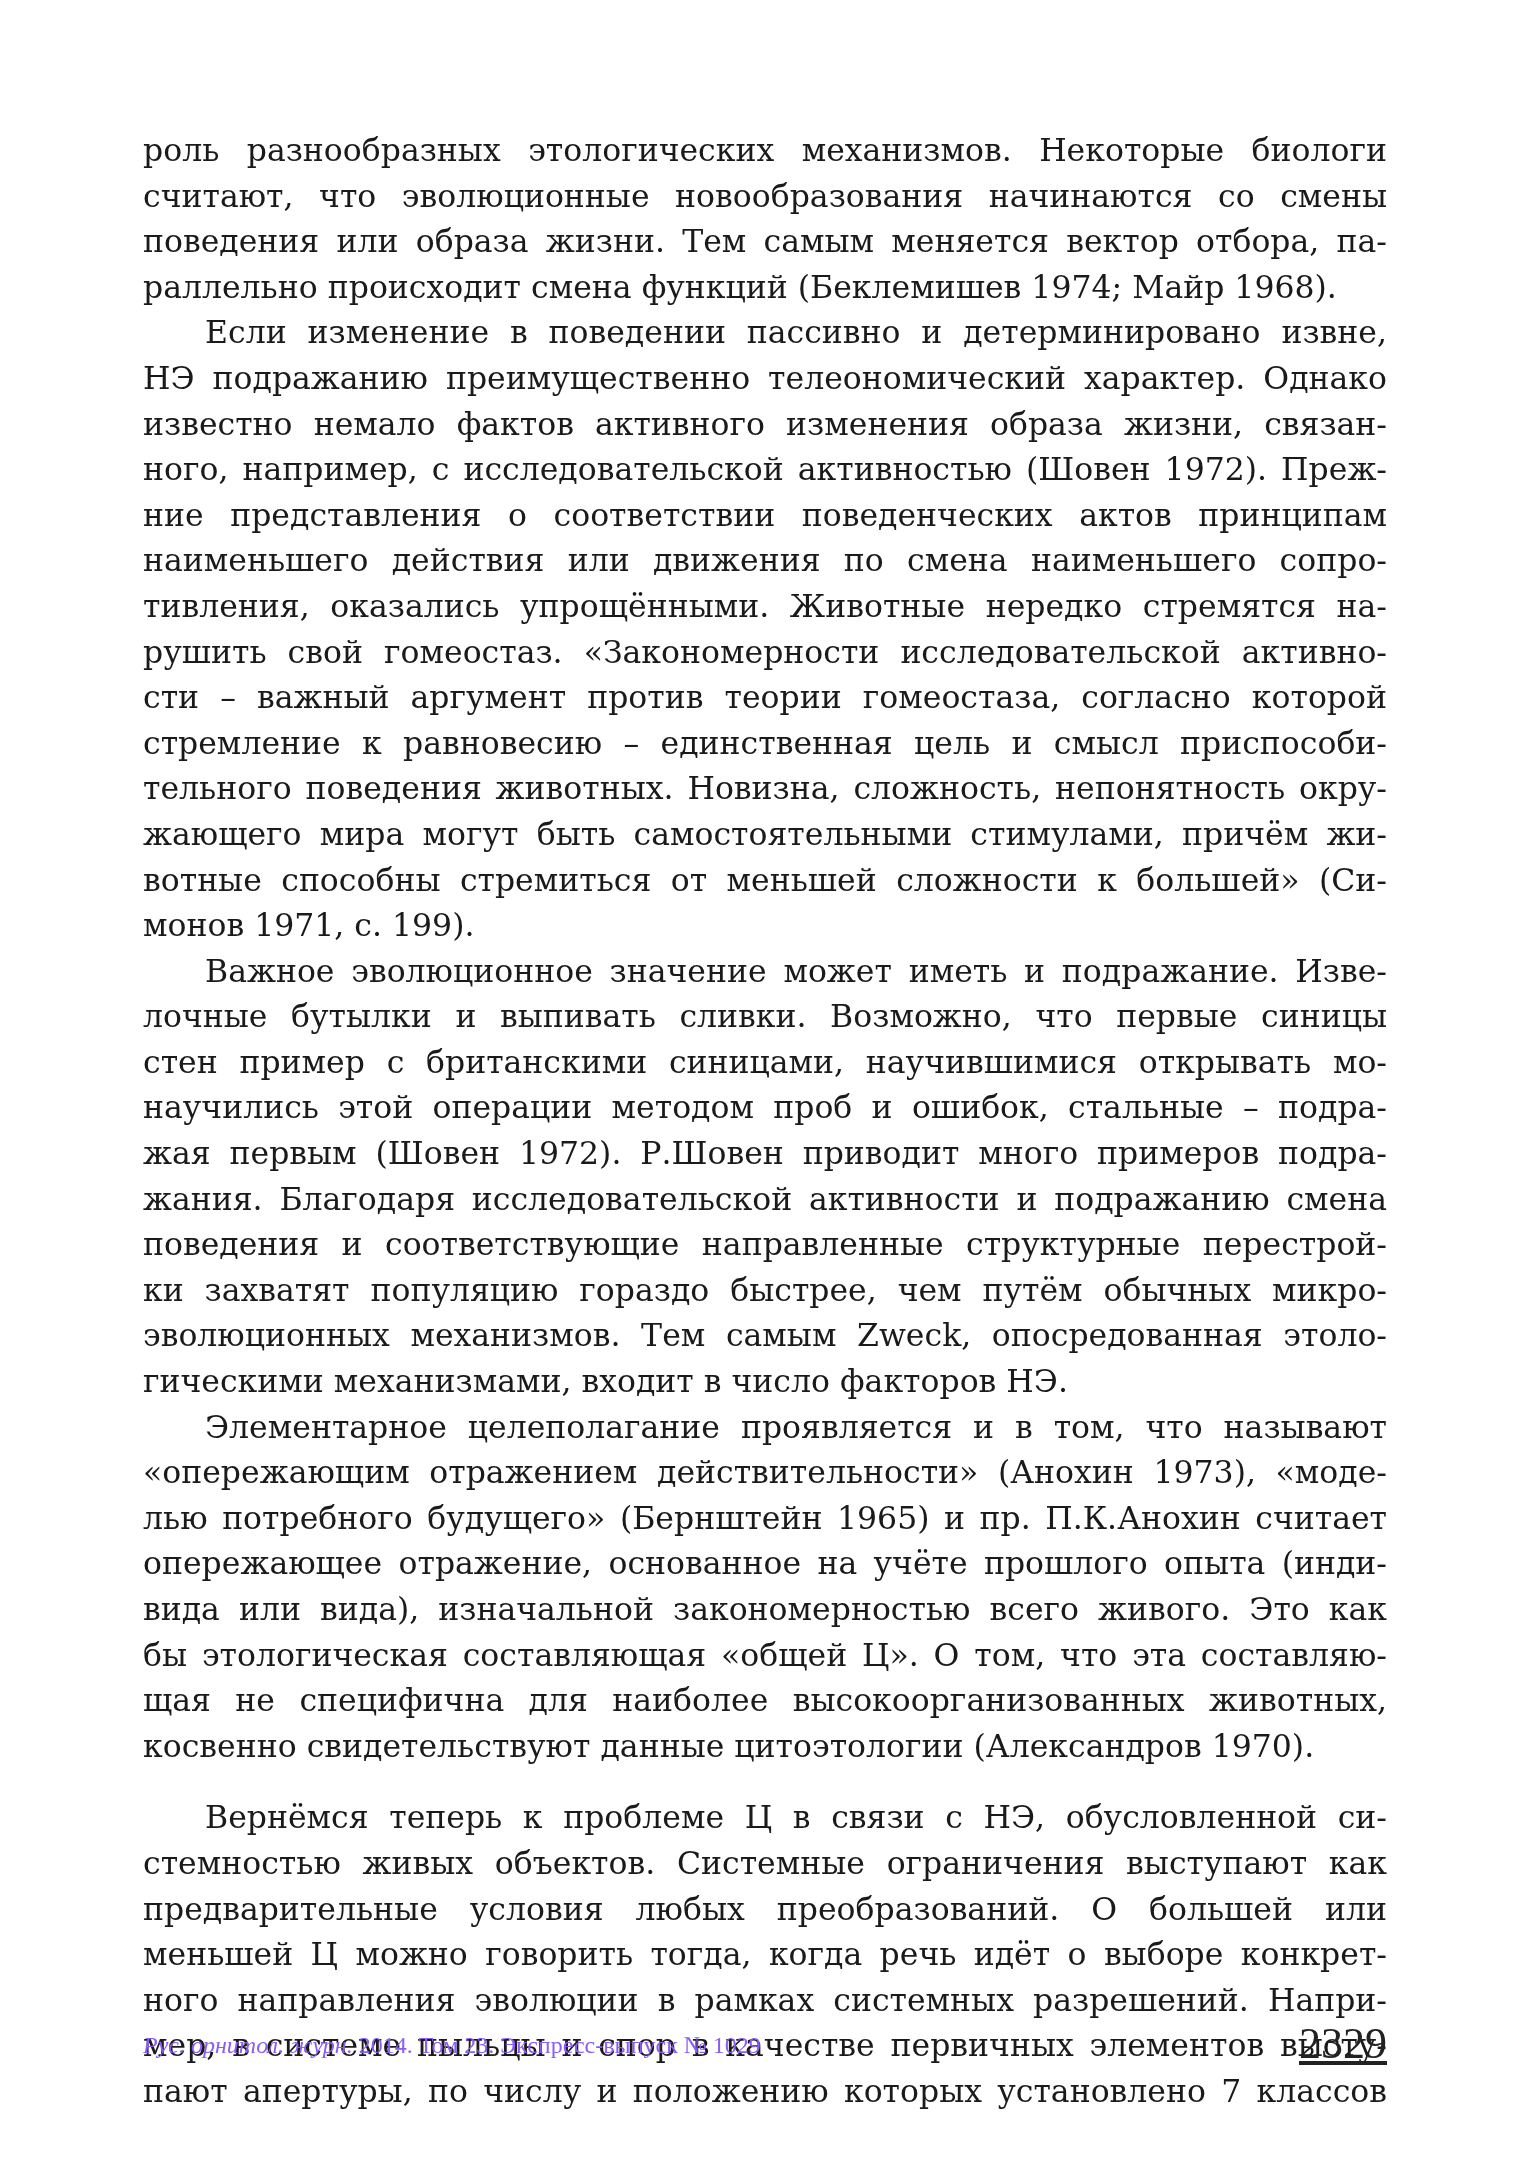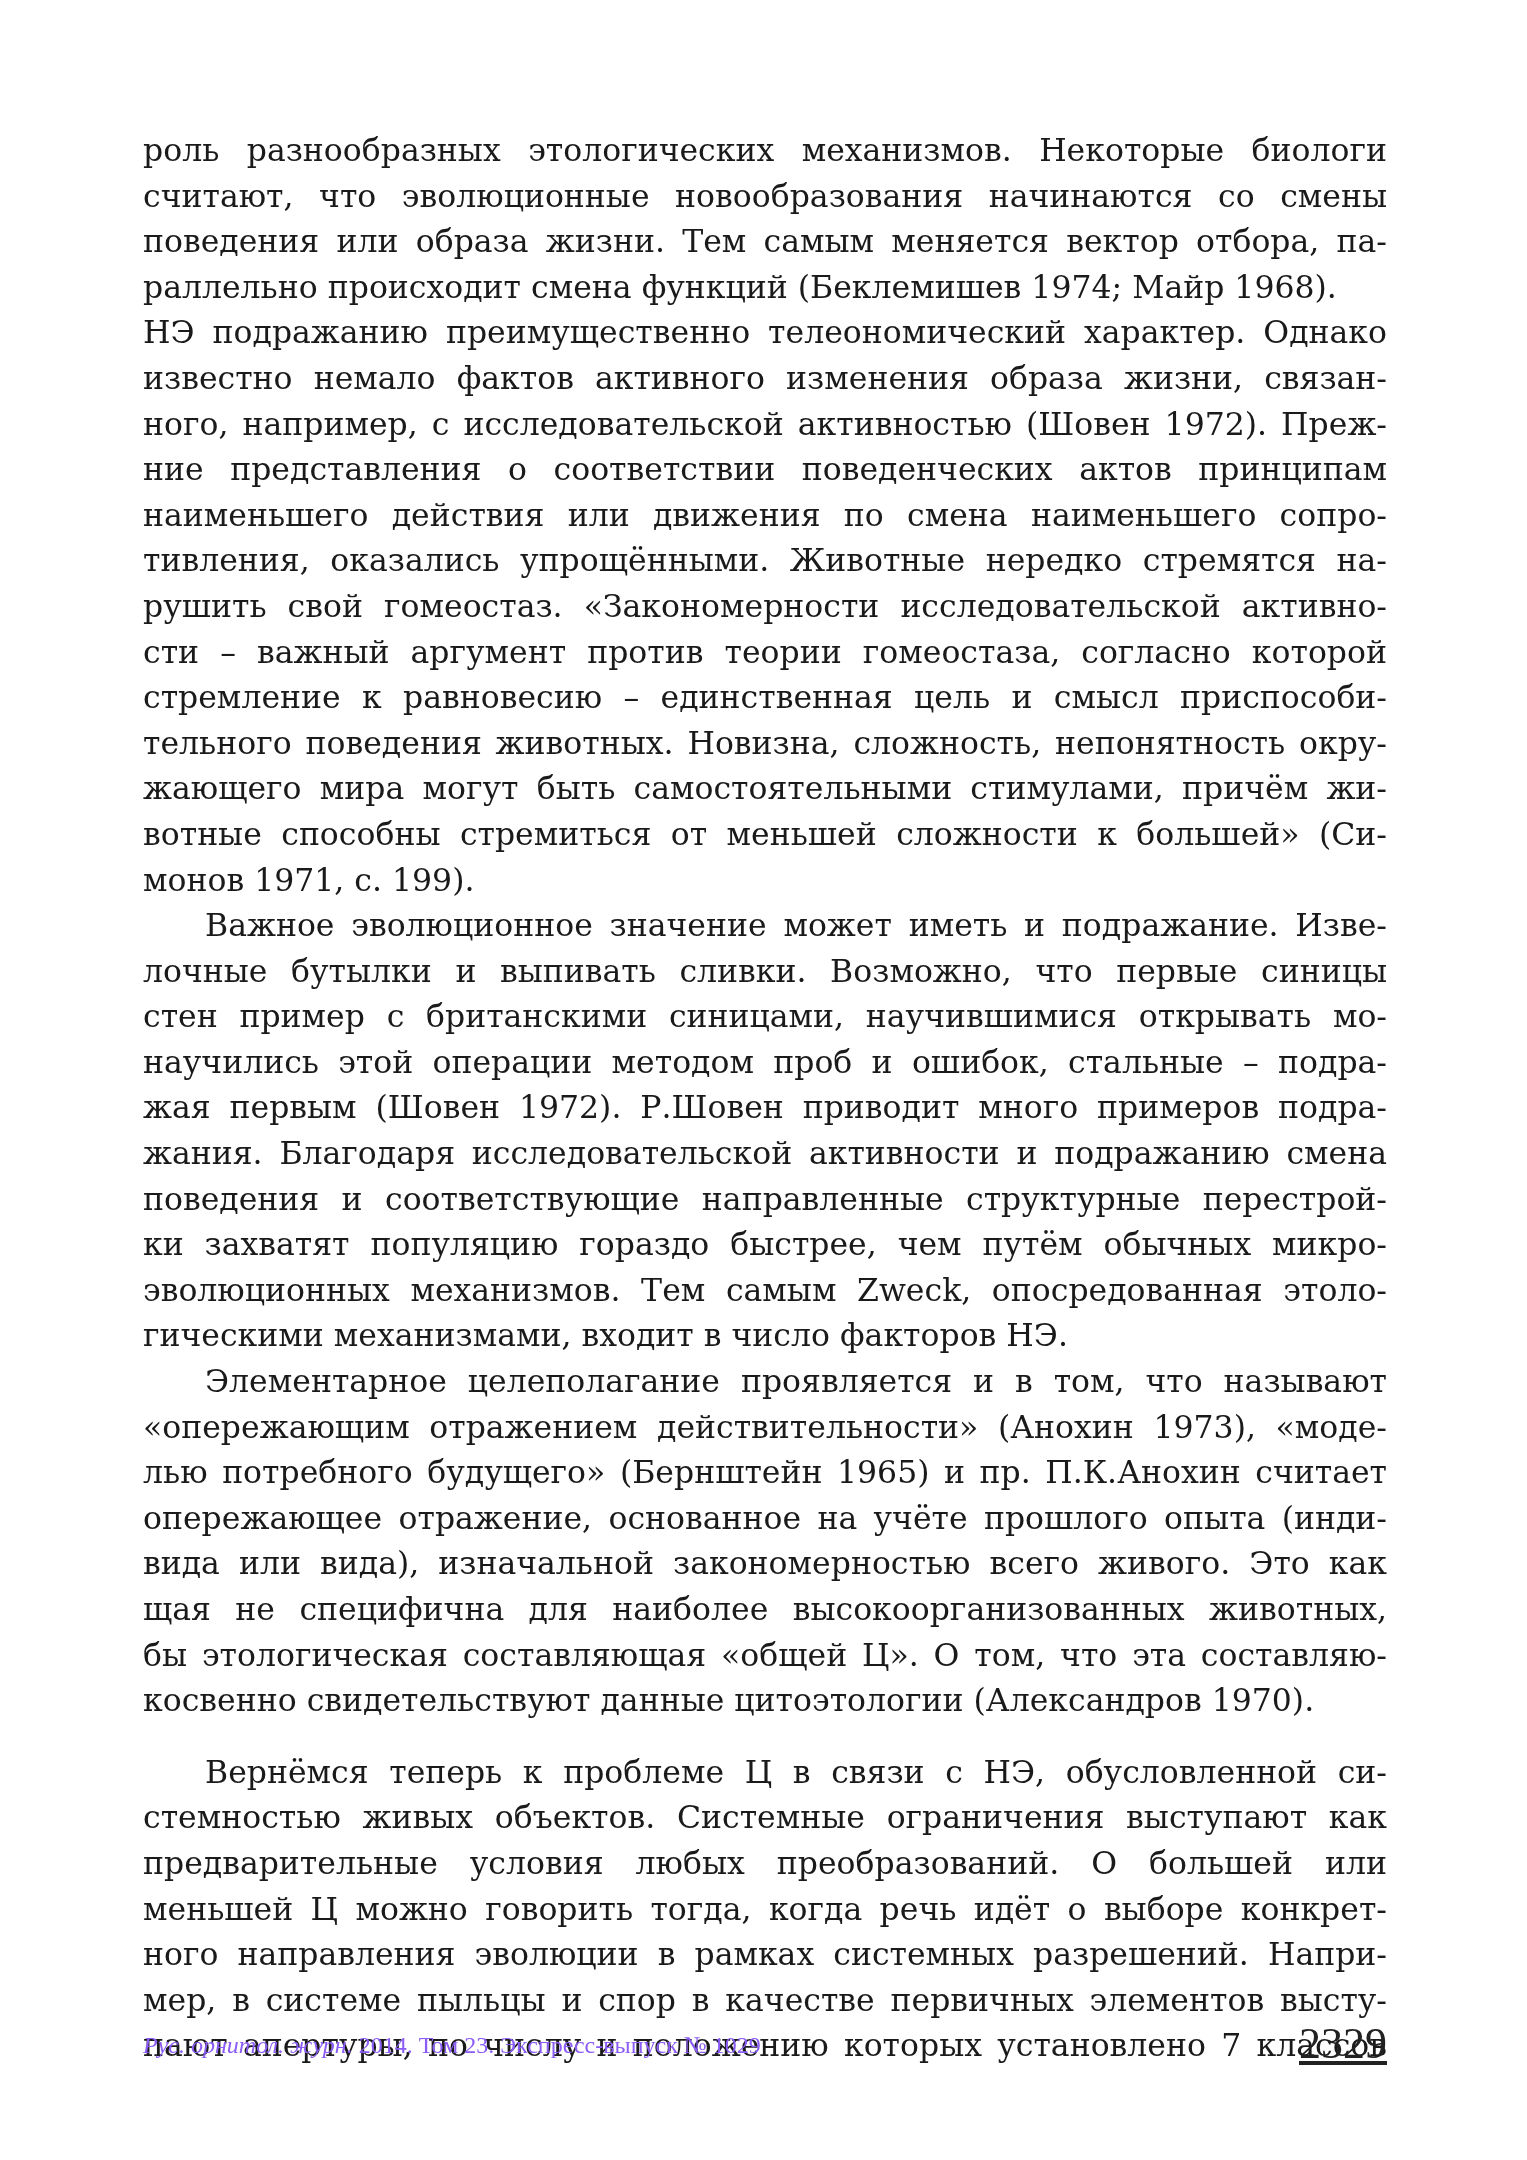--- a/index.html
+++ b/index.html
@@ -76,20 +76,21 @@
 <body>
 
 <div class="page" id="article-body">
     <div class="para">
       <span class="line">роль разнообразных этологических механизмов. Некоторые биологи</span>
       <span class="line">считают, что эволюционные новообразования начинаются со смены</span>
       <span class="line">поведения или образа жизни. Тем самым меняется вектор отбора, па-</span>
       <span class="line last">раллельно происходит смена функций (Беклемишев 1974; Майр 1968).</span>
     </div>
     <div class="para">
+      <span class="line indent">Если изменение в поведении пассивно и детерминировано извне,</span>
       <span class="line">НЭ подражанию преимущественно телеономический характер. Однако</span>
       <span class="line">известно немало фактов активного изменения образа жизни, связан-</span>
       <span class="line">ного, например, с исследовательской активностью (Шовен 1972). Преж-</span>
       <span class="line">ние представления о соответствии поведенческих актов принципам</span>
       <span class="line">наименьшего действия или движения по смена наименьшего сопро-</span>
       <span class="line">тивления, оказались упрощёнными. Животные нередко стремятся на-</span>
       <span class="line">рушить свой гомеостаз. «Закономерности исследовательской активно-</span>
       <span class="line">сти – важный аргумент против теории гомеостаза, согласно которой</span>
       <span class="line">стремление к равновесию – единственная цель и смысл приспособи-</span>
       <span class="line">тельного поведения животных. Новизна, сложность, непонятность окру-</span>
@@ -108,22 +109,22 @@
       <span class="line">ки захватят популяцию гораздо быстрее, чем путём обычных микро-</span>
       <span class="line">эволюционных механизмов. Тем самым Zweck, опосредованная этоло-</span>
       <span class="line last">гическими механизмами, входит в число факторов НЭ.</span>
     </div>
     <div class="para">
       <span class="line indent">Элементарное целеполагание проявляется и в том, что называют</span>
       <span class="line">«опережающим отражением действительности» (Анохин 1973), «моде-</span>
       <span class="line">лью потребного будущего» (Бернштейн 1965) и пр. П.К.Анохин считает</span>
       <span class="line">опережающее отражение, основанное на учёте прошлого опыта (инди-</span>
       <span class="line">вида или вида), изначальной закономерностью всего живого. Это как</span>
+      <span class="line">бы этологическая составляющая «общей Ц». О том, что эта составляю-</span>
       <span class="line">щая не специфична для наиболее высокоорганизованных животных,</span>
-      <span class="line">бы этологическая составляющая «общей Ц». О том, что эта составляю-</span>
       <span class="line last">косвенно свидетельствуют данные цитоэтологии (Александров 1970).</span>
     </div>
     <div class="para p5">
       <span class="line indent">Вернёмся теперь к проблеме Ц в связи с НЭ, обусловленной си-</span>
       <span class="line">стемностью живых объектов. Системные ограничения выступают как</span>
       <span class="line">предварительные условия любых преобразований. О большей или</span>
       <span class="line">меньшей Ц можно говорить тогда, когда речь идёт о выборе конкрет-</span>
       <span class="line">ного направления эволюции в рамках системных разрешений. Напри-</span>
       <span class="line">мер, в системе пыльцы и спор в качестве первичных элементов высту-</span>
       <span class="line">пают апертуры, по числу и положению которых установлено 7 классов</span>

